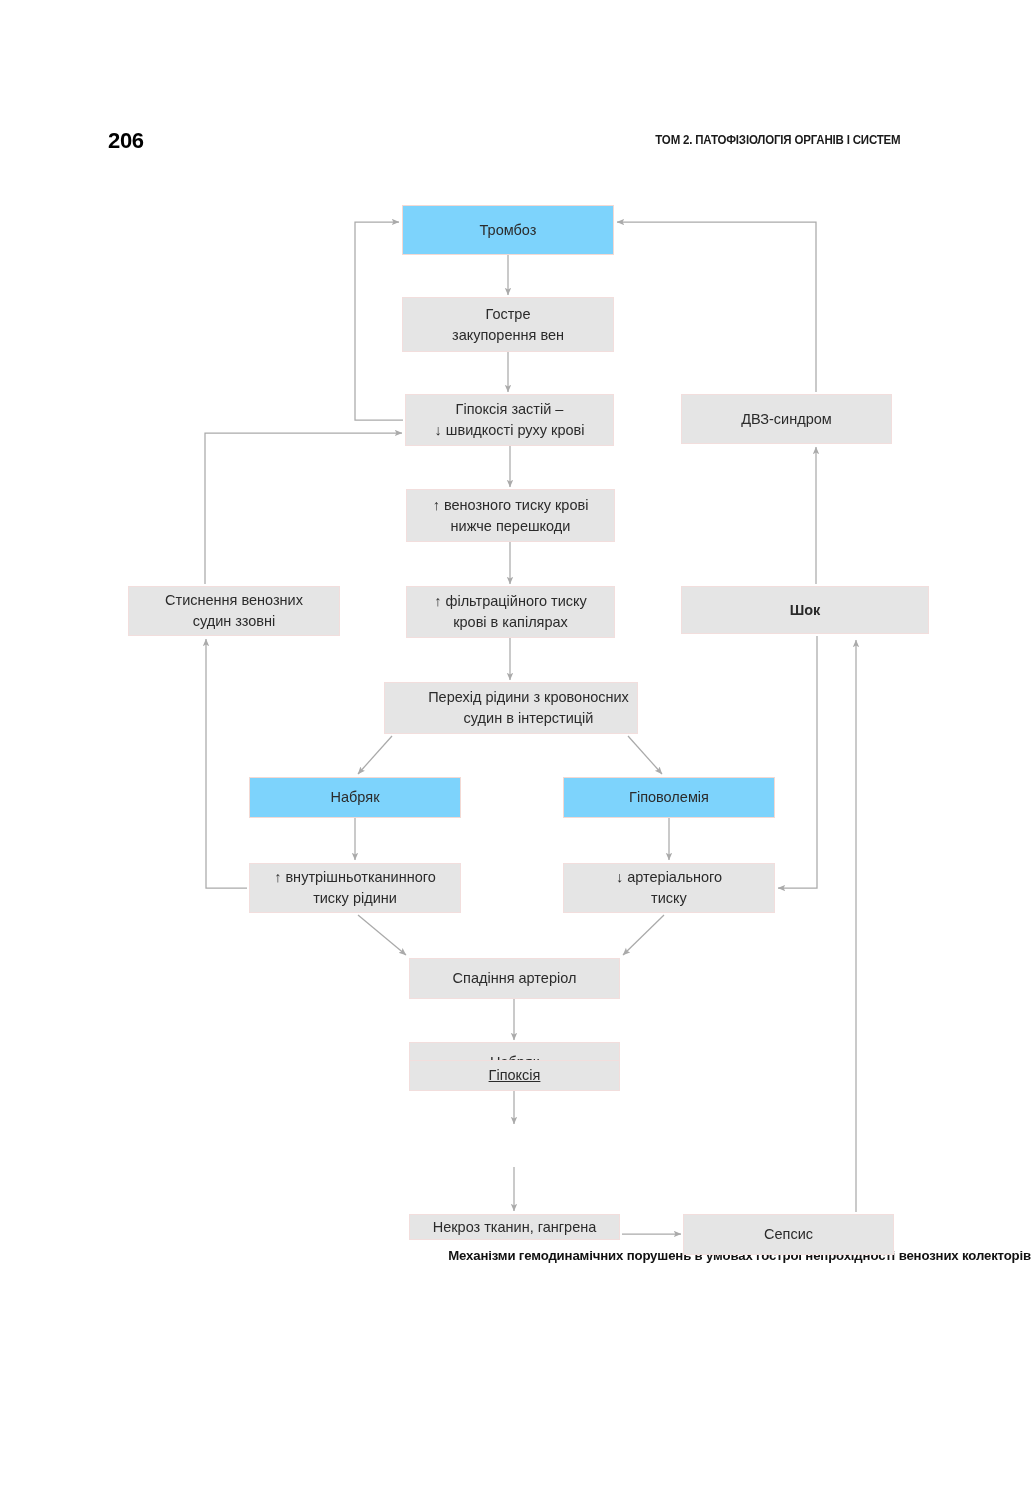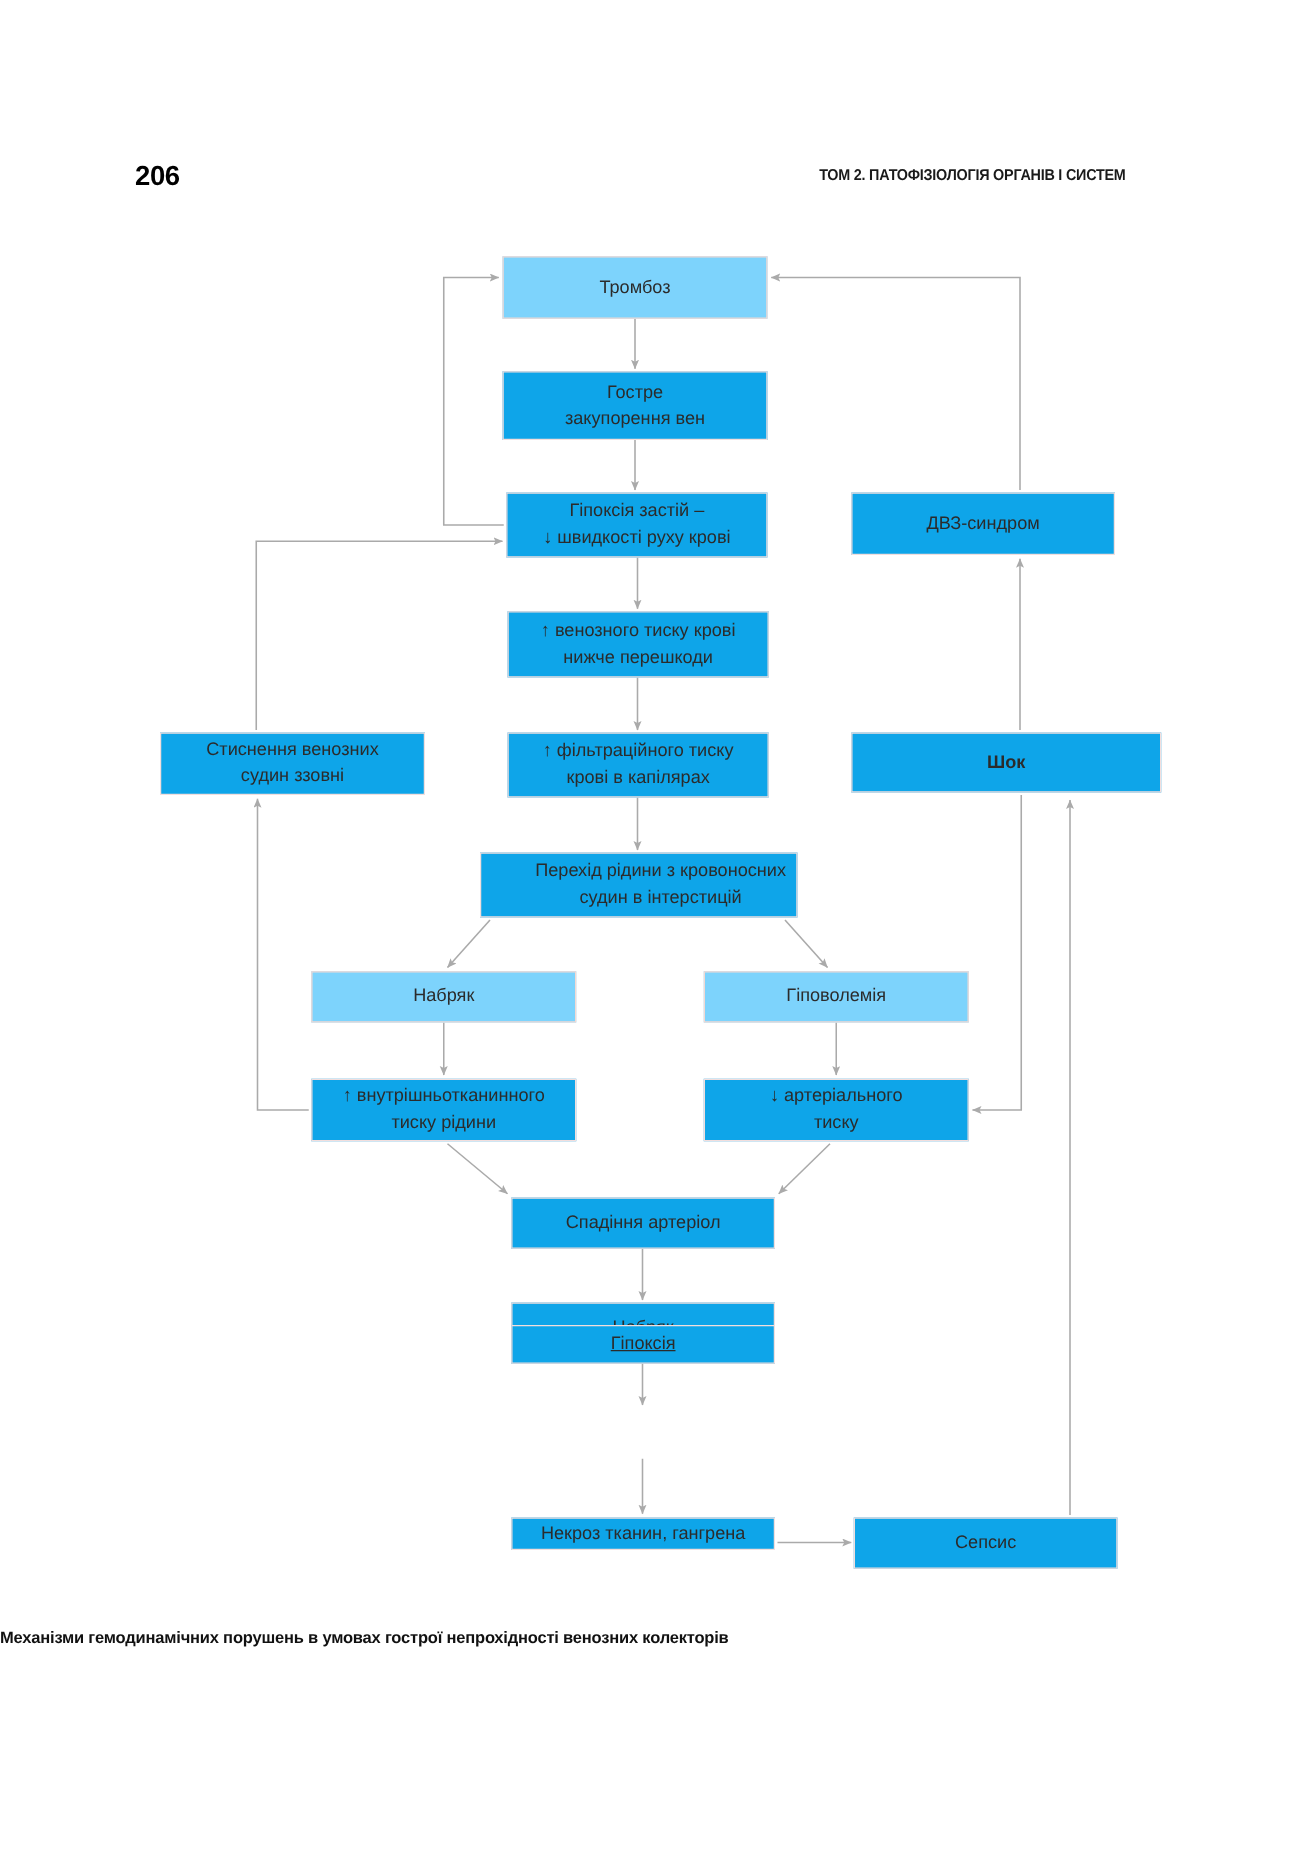--- a/index.html
+++ b/index.html
@@ -59,21 +59,21 @@
     width: 1031px;
     height: 1500px;
     pointer-events: none;
   }
 
   
   .node {
     position: absolute;
     box-sizing: border-box;
     border: 1px solid #f2dedd;
-    background: #0ea5e9;
+    background: #e5e5e5;
     display: flex;
     align-items: center;
     justify-content: center;
     text-align: center;
     color: #2b2b2b;
     font-size: 14.5px;
     line-height: 1.42;
     padding: 2px 6px;
     z-index: 2;
   }
@@ -84,23 +84,23 @@
   }
   .node .label {
     display: block;
     white-space: pre-line;
   }
 
   
   .figure-caption {
     position: absolute;
     left: 0;
-    top: 1302px;
-    width: 1031px;
-    text-align: left;
+    top: 1248px;
+    width: 1031px;
+    text-align: right;
     font-size: 13.2px;
     font-weight: 700;
     color: #111111;
     letter-spacing: -0.15px;
   }
 </style>
 </head>
 <body>
 
 <div class="page-header">

